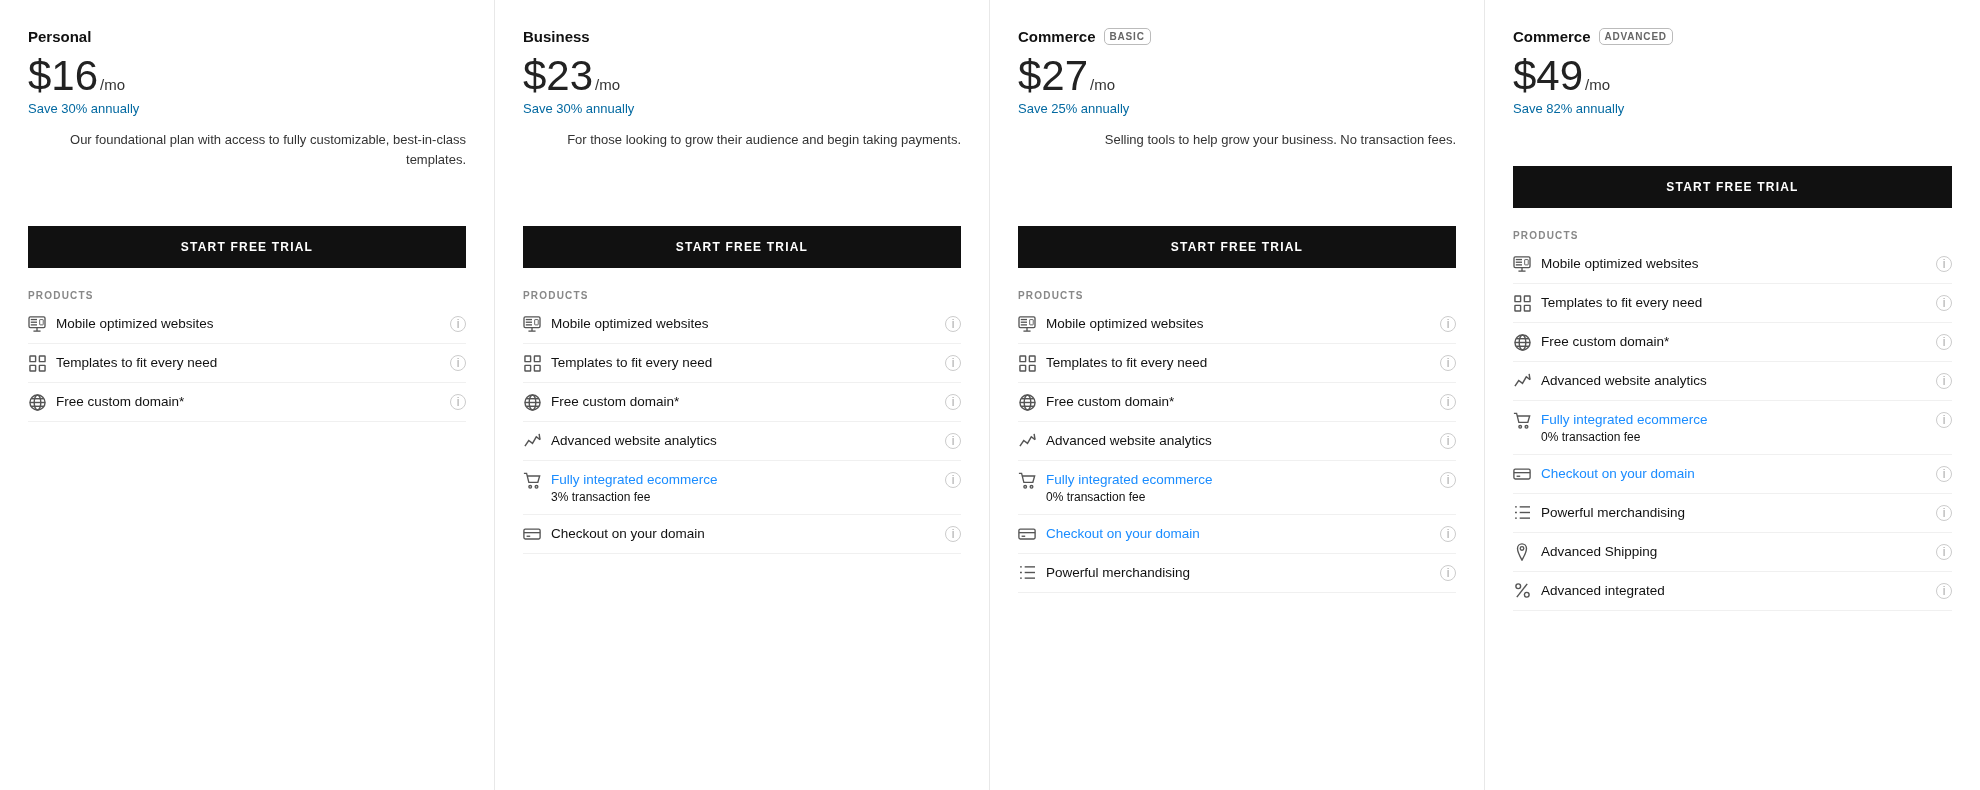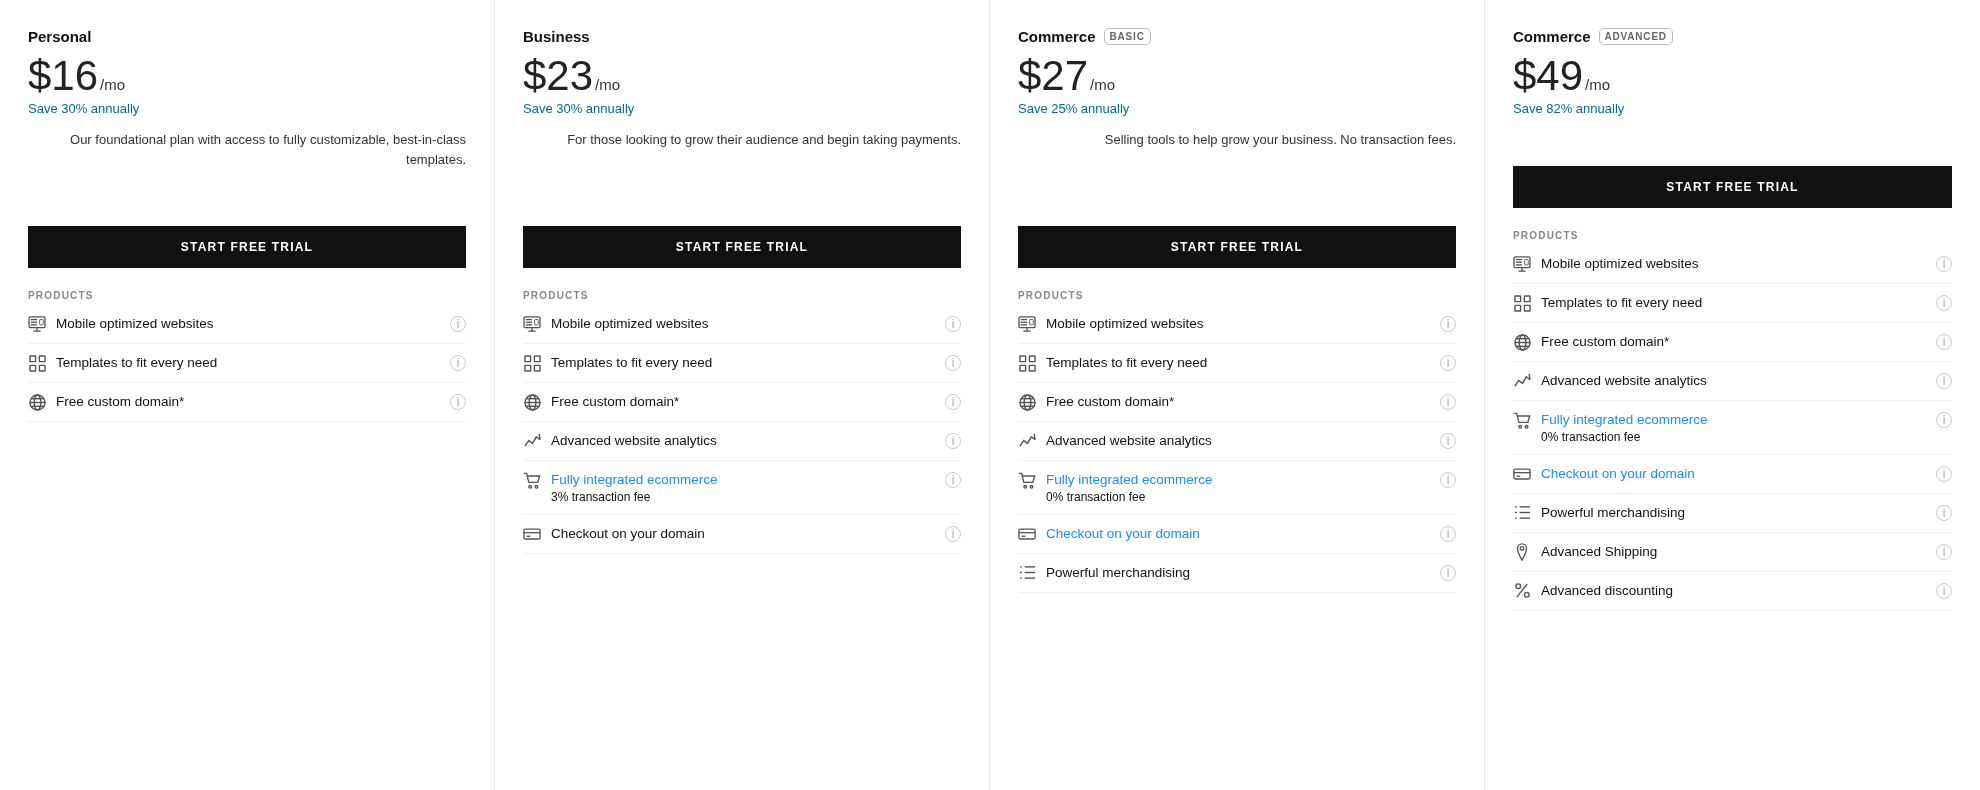--- a/index.html
+++ b/index.html
@@ -566,19 +566,19 @@
         </li>
         <li class="feature-item">
           <div class="feature-left">
             <span class="feature-icon">
               <svg width="17" height="17" viewBox="0 0 18 18" fill="none" stroke="#555" stroke-width="1.5">
     <line x1="14" y1="2" x2="3" y2="16"></line>
     <circle cx="4.5" cy="4.5" r="2.5"></circle>
     <circle cx="13.5" cy="13.5" r="2.5"></circle>
   </svg>
             </span>
-            <div><span class="feature-text">Advanced discounting</span></div>
+            <div><span class="feature-text">Advanced integrated</span></div>
           </div>
           <span class="info-icon">i</span>
         </li>
       </ul>
     </div>
   </div>
 
 </body></html>

